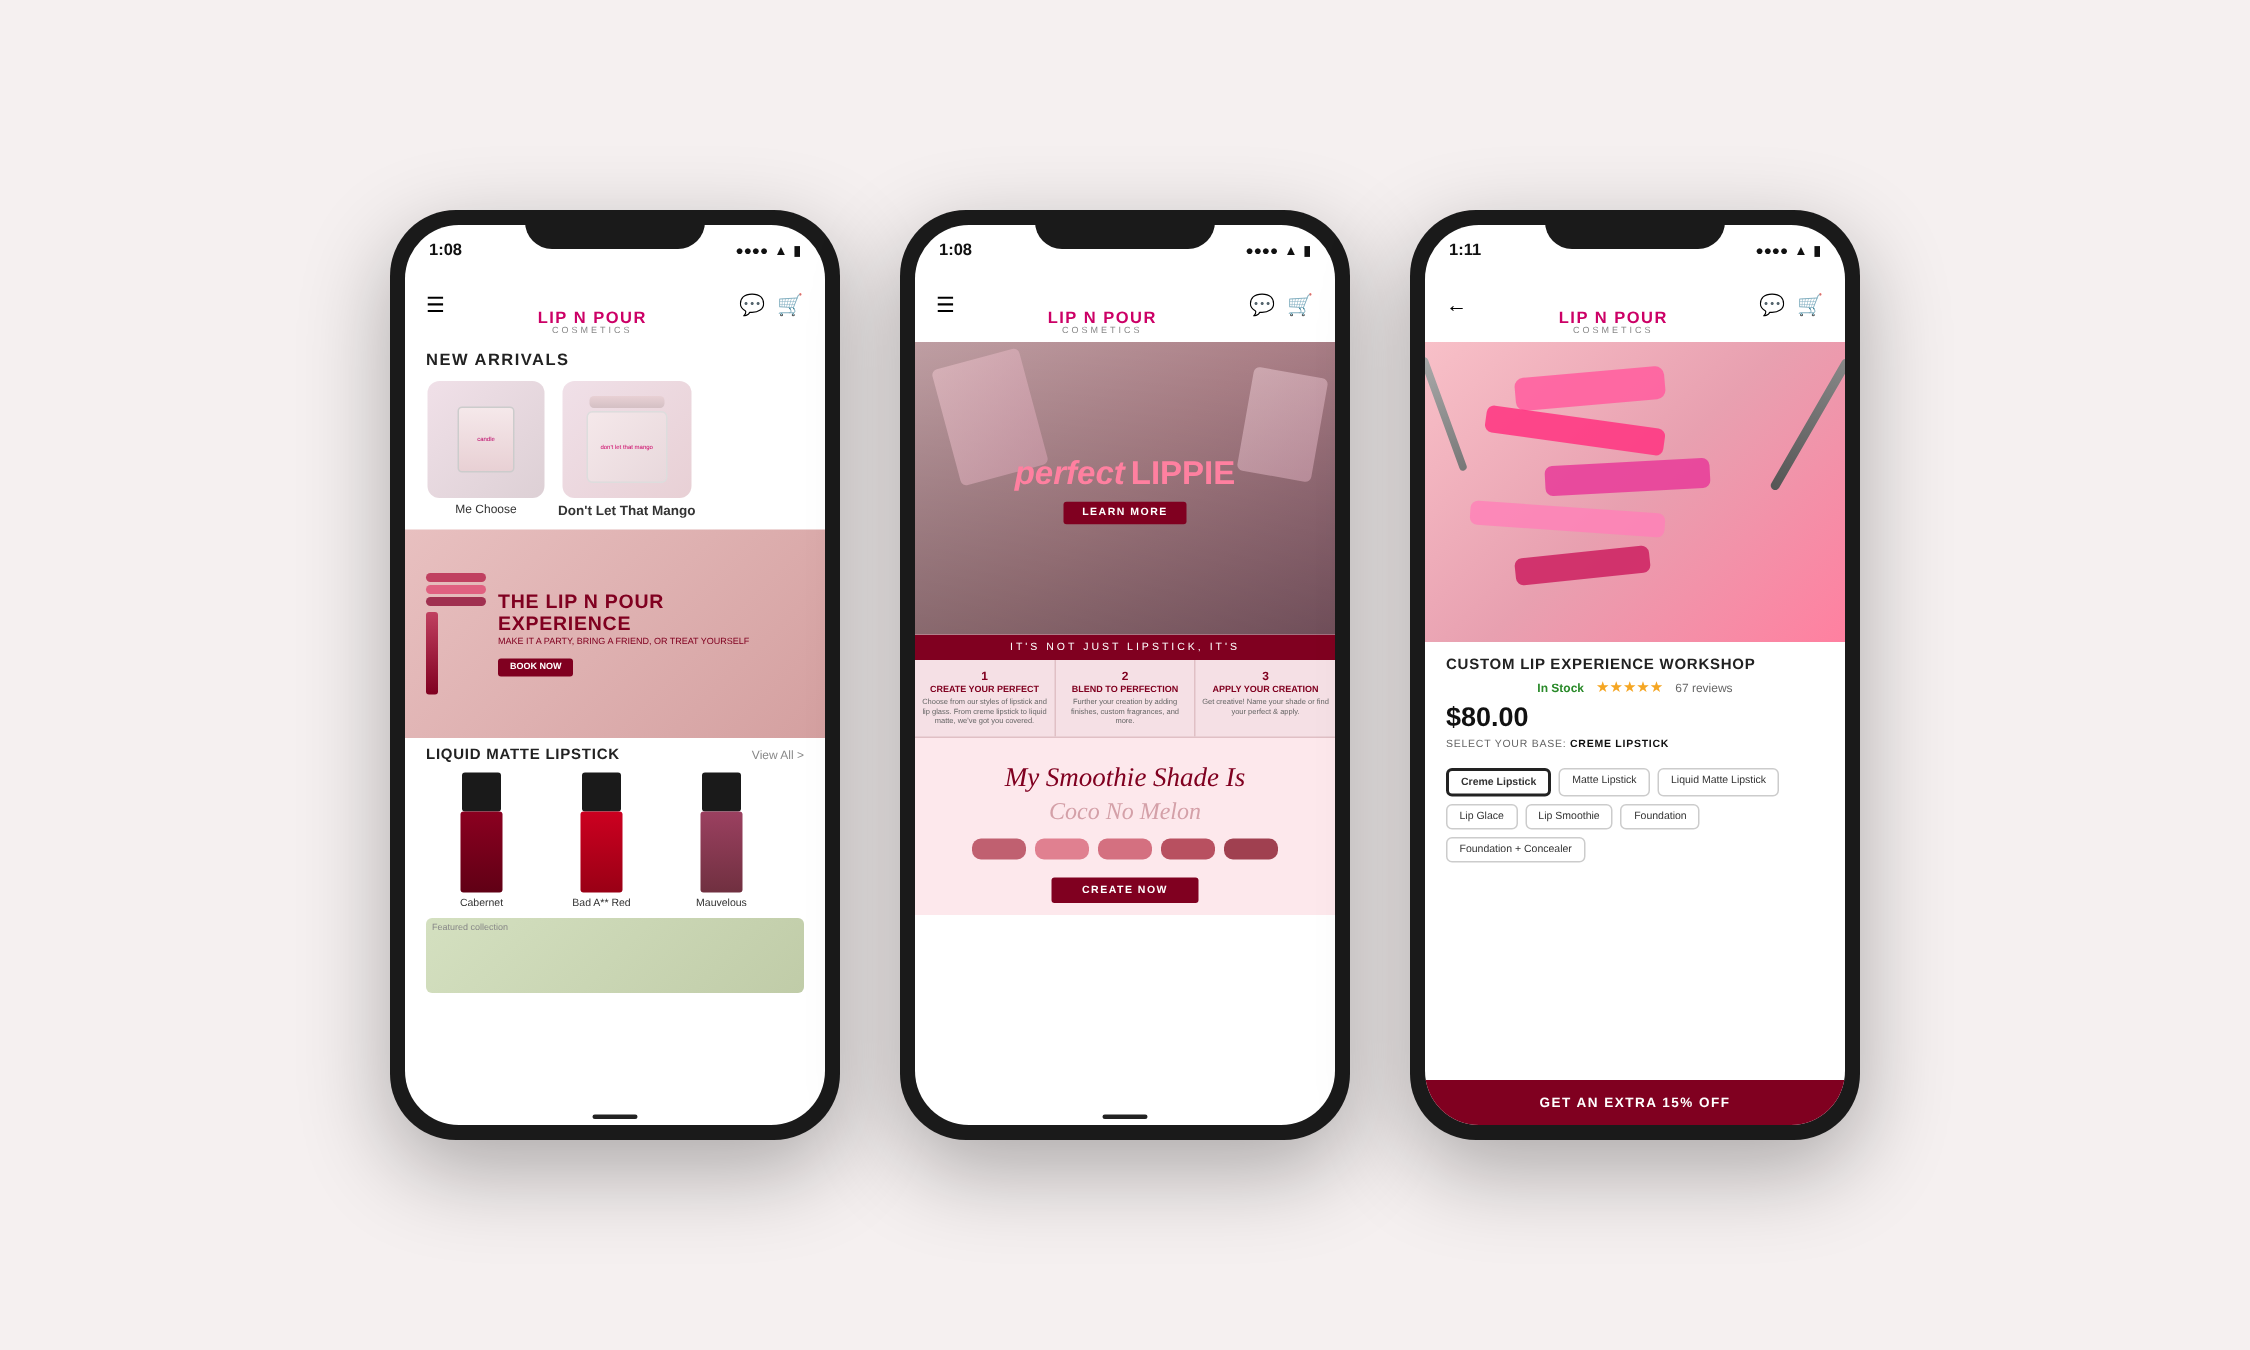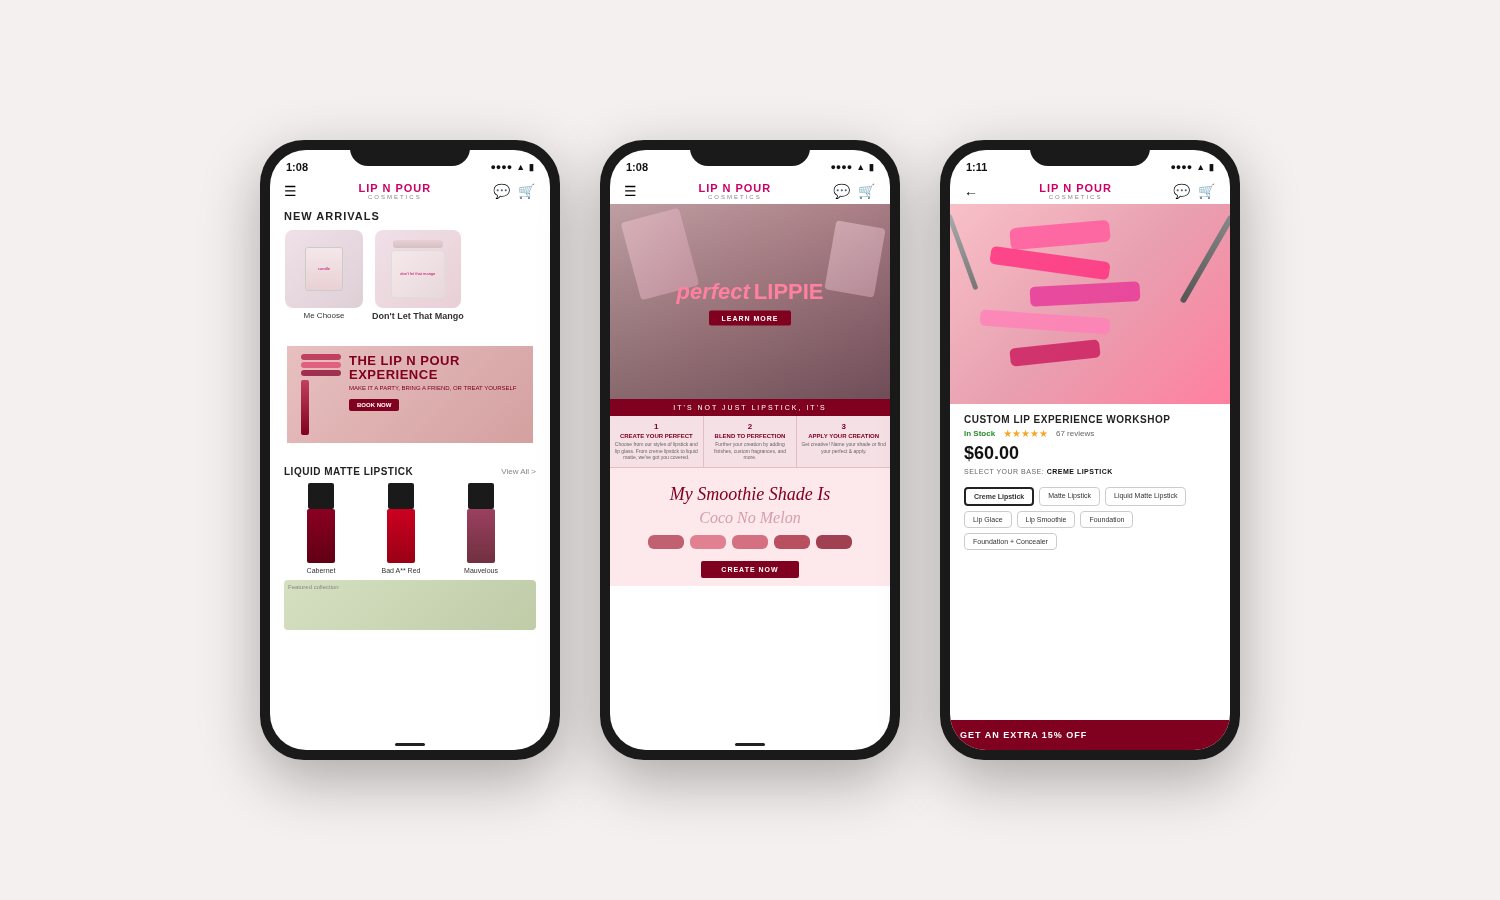--- a/index.html
+++ b/index.html
@@ -81,20 +81,21 @@
       padding: 4px 14px;
       flex-shrink: 0;
     }
     .nav-bar .menu-icon { font-size: 14px; cursor: pointer; }
     .nav-bar .logo {
       font-size: 11px;
       font-weight: 800;
       color: #c06;
       letter-spacing: 1px;
       text-align: center;
+      margin-top: 24px;
     }
     .nav-bar .logo small { display: block; font-size: 6px; letter-spacing: 2px; color: #888; font-weight: 400; }
     .nav-bar .nav-icons { display: flex; gap: 8px; }
     .nav-bar .nav-icons span { font-size: 14px; }
 
     
     .phone-content {
       flex: 1;
       overflow: hidden;
     }
@@ -137,23 +138,24 @@
     .p1-product-name {
       font-size: 8px;
       color: #333;
       text-align: center;
       margin-top: 3px;
     }
 
     
     .p1-banner {
       background: linear-gradient(135deg, #e8c0c0, #d4a0a0);
-      margin: 17px;
-      padding: 8px 14px;
-      display: flex;
+      margin: 0;
+      padding: 29px 14px;
+      display: flex;
+      align-items: center;
       gap: 8px;
       position: relative;
       overflow: hidden;
     }
     .p1-banner-lipsticks {
       display: flex;
       flex-direction: column;
       gap: 2px;
     }
     .lipstick-bar {
@@ -380,20 +382,21 @@
       font-weight: 700;
       color: #222;
       letter-spacing: 0.5px;
       text-transform: uppercase;
     }
     .p3-stock-row {
       display: flex;
       align-items: center;
       gap: 8px;
       margin: 3px 0;
+      justify-content: center;
     }
     .p3-in-stock {
       font-size: 8px;
       color: #2a8a2a;
       font-weight: 600;
     }
     .p3-stars {
       color: #f5a623;
       font-size: 10px;
     }
@@ -432,21 +435,21 @@
       background: #fff;
     }
     .p3-option.selected {
       border: 2px solid #222;
       font-weight: 600;
     }
 
     .p3-cta {
       background: #800020;
       color: #fff;
-      text-align: left;
+      text-align: center;
       font-size: 9px;
       font-weight: 700;
       padding: 10px;
       letter-spacing: 1px;
       text-transform: uppercase;
       margin-top: auto;
       flex-shrink: 0;
     }
 
     
@@ -692,21 +695,21 @@
         <div style="position:absolute;top:8px;left:10px;width:5px;height:80px;background:linear-gradient(to bottom,#aaa,#777);border-radius:3px;transform:rotate(-20deg);"></div>
       </div>
 
       <div class="p3-product-info">
         <div class="p3-product-title">CUSTOM LIP EXPERIENCE WORKSHOP</div>
         <div class="p3-stock-row">
           <span class="p3-in-stock">In Stock</span>
           <span class="p3-stars">★★★★★</span>
           <span class="p3-reviews">67 reviews</span>
         </div>
-        <div class="p3-price">$60.00</div>
+        <div class="p3-price">$80.00</div>
         <div class="p3-select-label">
           <span>SELECT YOUR BASE:</span>
           <strong>CREME LIPSTICK</strong>
         </div>
       </div>
 
       <div class="p3-options">
         <div class="p3-option selected">Creme Lipstick</div>
         <div class="p3-option">Matte Lipstick</div>
         <div class="p3-option">Liquid Matte Lipstick</div>

